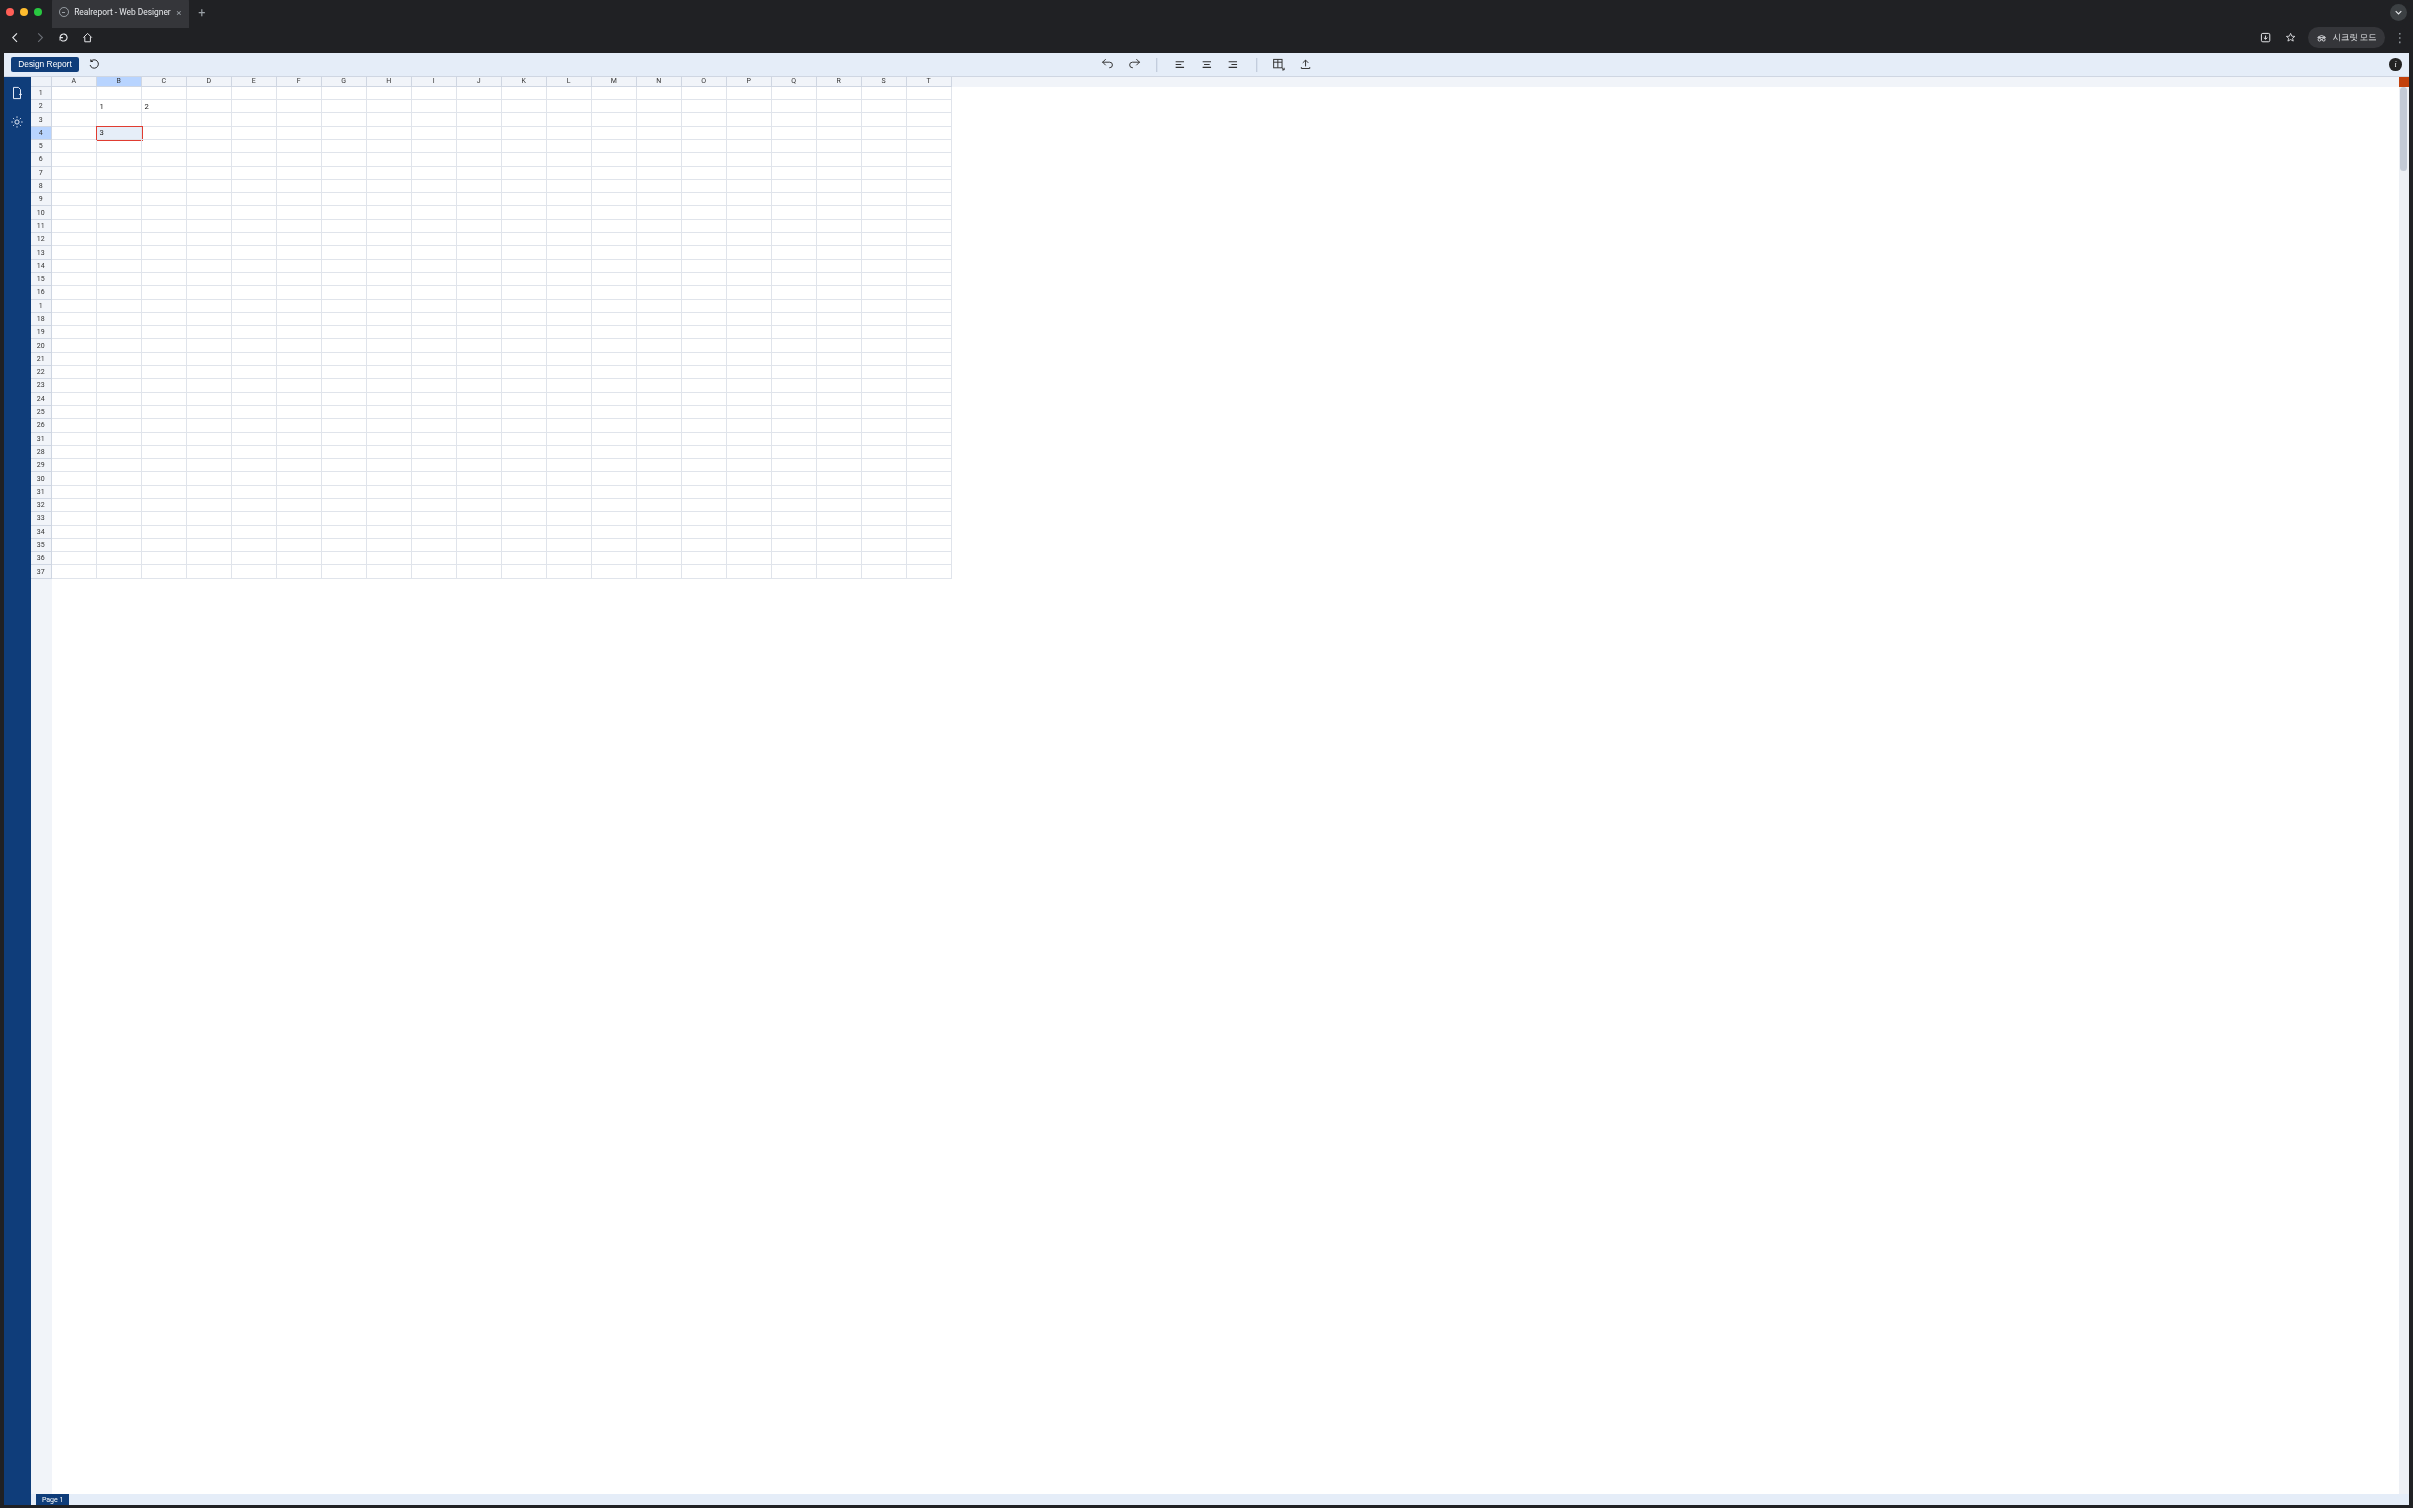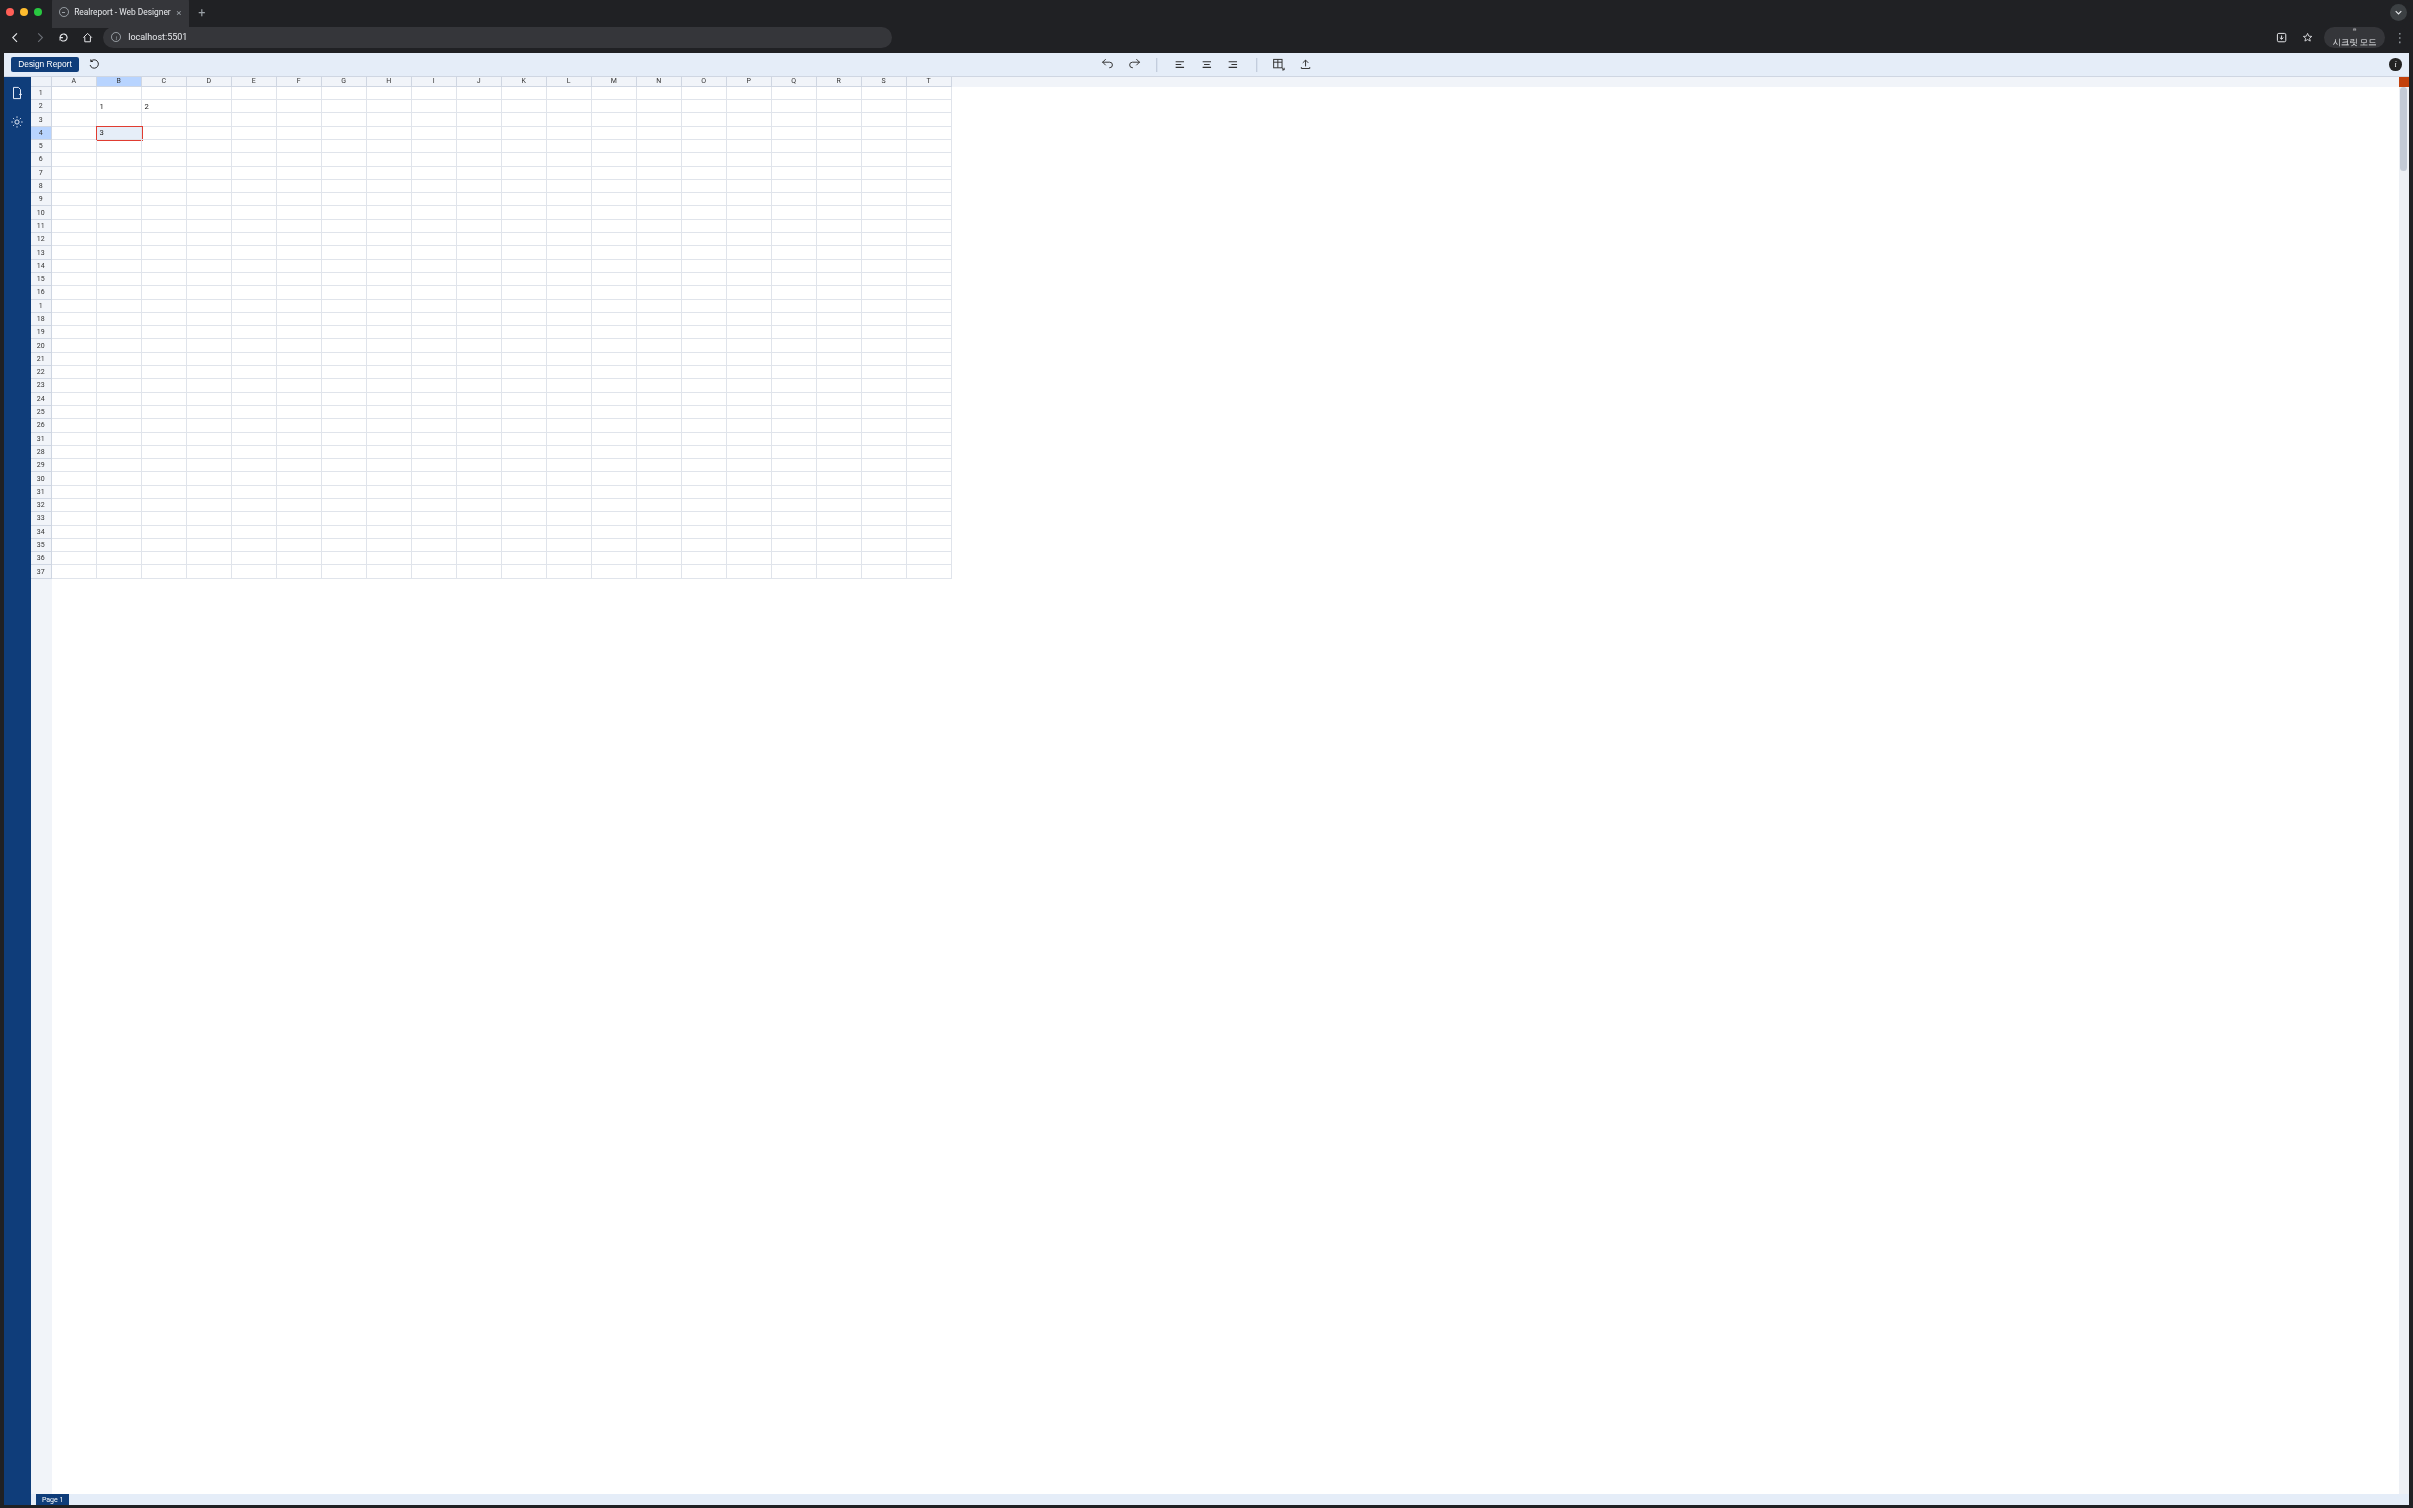--- a/index.html
+++ b/index.html
@@ -19,21 +19,21 @@
   .tab .close { color:#9aa0a6; font-size:9.8px; margin-left:auto; }
   .newtab { color:#9aa0a6; font-size:12.6px; padding:0 5.6px; }
   .chevdown-btn { margin-left:auto; width:17px; height:17px; border-radius:50%; background:#3c4043; color:#e8eaed; display:flex; align-items:center; justify-content:center; font-size:7px; }
 
   .addr-bar { display:flex; align-items:center; height:26.5px; padding:0 7px; gap:7px; }
   .nav-btn { color:#9aa0a6; width:17px; height:17px; display:flex; align-items:center; justify-content:center; }
   .nav-btn.enabled { color:#e8eaed; }
   .omnibox { flex:0 1 789px; background:#35363a; border-radius:12.6px; height:21px; display:flex; align-items:center; padding:0 8.4px; gap:7px; color:#e8eaed; font-size:9px; }
   .omnibox .info-circle { width:9.8px; height:9.8px; border-radius:50%; border:1px solid #9aa0a6; display:flex; align-items:center; justify-content:center; font-size:6.3px; color:#9aa0a6; font-style:italic; font-family:serif; }
   .addr-right { margin-left:auto; display:flex; align-items:center; gap:8.4px; }
-  .pill { background:#35363a; border-radius:11.2px; height:21px; display:flex; align-items:center; padding:0 8.4px; gap:5.6px; color:#e8eaed; font-size:8.4px;flex-direction:column; }
+  .pill { background:#35363a; border-radius:11.2px; height:21px; display:flex; align-items:center; padding:0 8.4px; gap:5.6px; color:#e8eaed; font-size:8.4px; }
   .kebab { color:#9aa0a6; font-size:12.6px; }
 
   
   .viewport { position:absolute; left:4.2px; right:4.2px; top:53px; bottom:2.8px; background:#c2410c; }
 
   
   .app-toolbar { position:relative; height:24px; background:#e5edf8; border-bottom:0.7px solid #cfd6e2; display:flex; align-items:center; padding:0 7px; gap:7px; }
   .btn-primary { background:#0f3d7a; color:#fff; border:none; border-radius:2.1px; height:15.4px; padding:0 7px; font-size:8.4px; }
   .icon-btn { width:17px; height:17px; display:flex; align-items:center; justify-content:center; color:#333; }
   .toolbar-center { position:absolute; left:50%; transform:translateX(-50%); display:flex; align-items:center; gap:9.8px; }
@@ -108,24 +108,20 @@
     <div class="nav-btn enabled">
       <svg width="11.2" height="11.2" viewBox="0 0 16 16">
           <path d="M3 8a5 5 0 1 1 1.5 3.5" stroke="#e8eaed" stroke-width="1.6" fill="none"></path>
           <path d="M3 12 L3 8 L7 8" stroke="#e8eaed" stroke-width="1.6" fill="none"></path>
         </svg>
     </div>
     <div class="nav-btn enabled">
       <svg width="11.2" height="11.2" viewBox="0 0 16 16">
           <path d="M2 8 L8 2 L14 8 M4 7 V14 H12 V7" stroke="#e8eaed" stroke-width="1.4" fill="none"></path>
         </svg>
-    </div>
-    <div class="omnibox">
-      <span class="info-circle">i</span>
-      <span>localhost:5501</span>
     </div>
     <div class="addr-right">
       <div class="nav-btn enabled">
         <svg width="11.2" height="11.2" viewBox="0 0 16 16">
             <rect x="2" y="2" width="12" height="12" rx="2" stroke="#e8eaed" stroke-width="1.4" fill="none"></rect>
             <path d="M8 5 V10 M5.5 8 L8 10.5 L10.5 8" stroke="#e8eaed" stroke-width="1.4" fill="none"></path>
           </svg>
       </div>
       <div class="nav-btn enabled">
         <svg width="11.2" height="11.2" viewBox="0 0 16 16">

